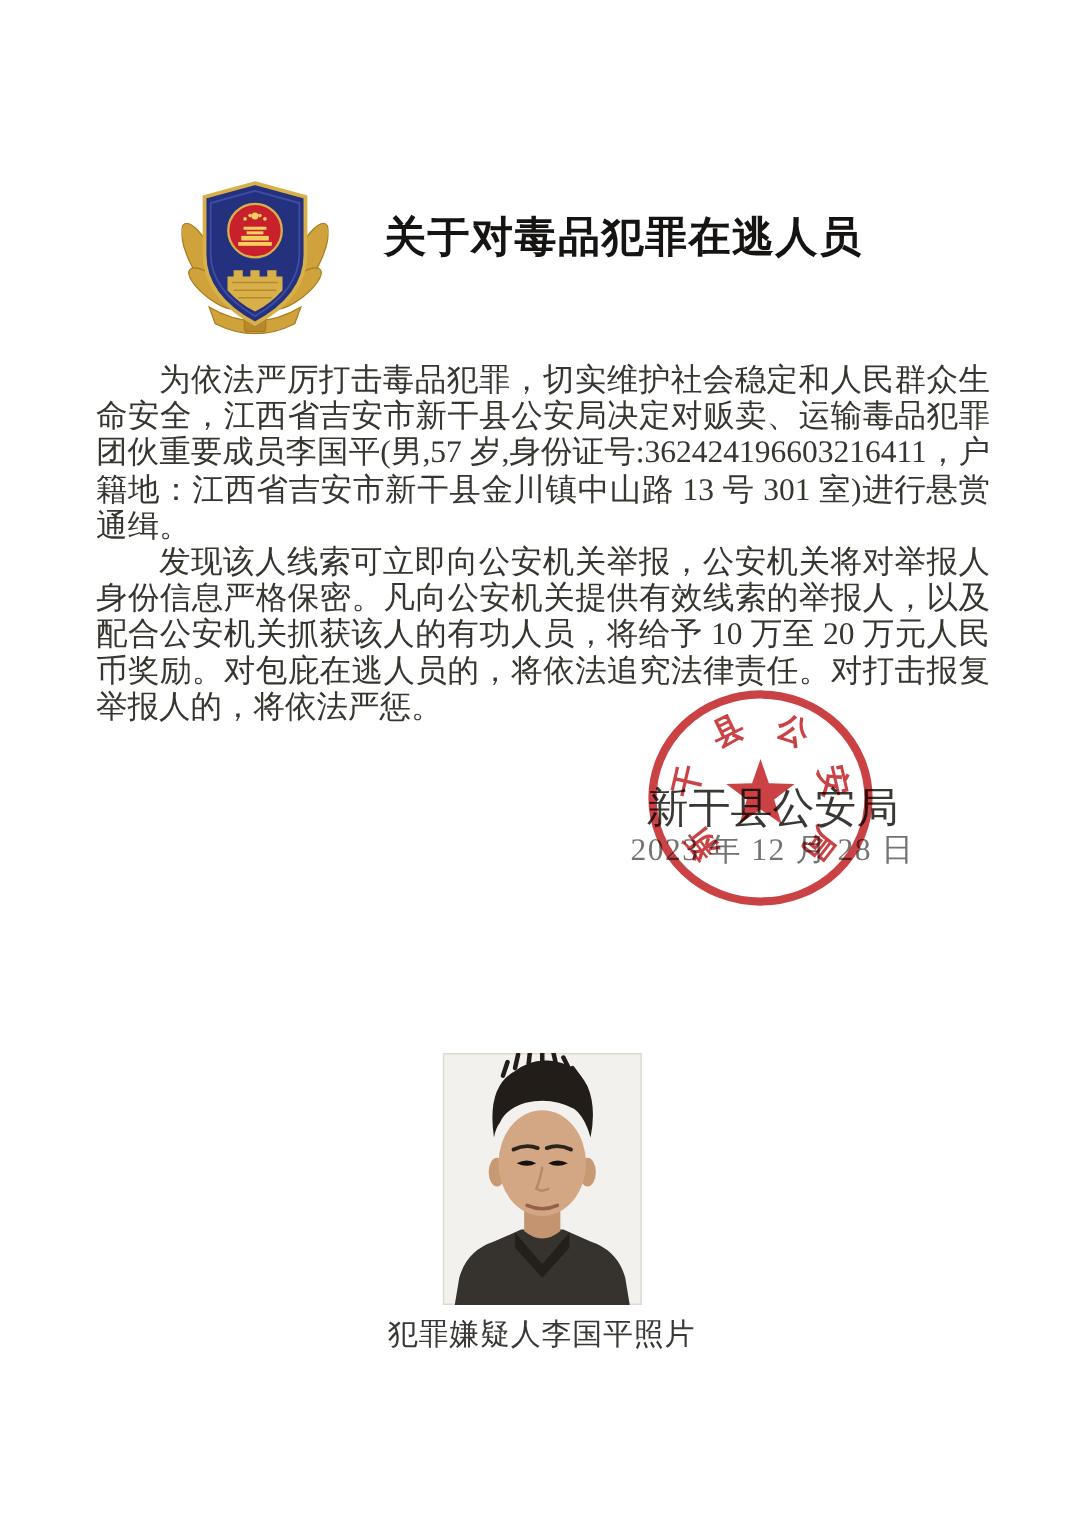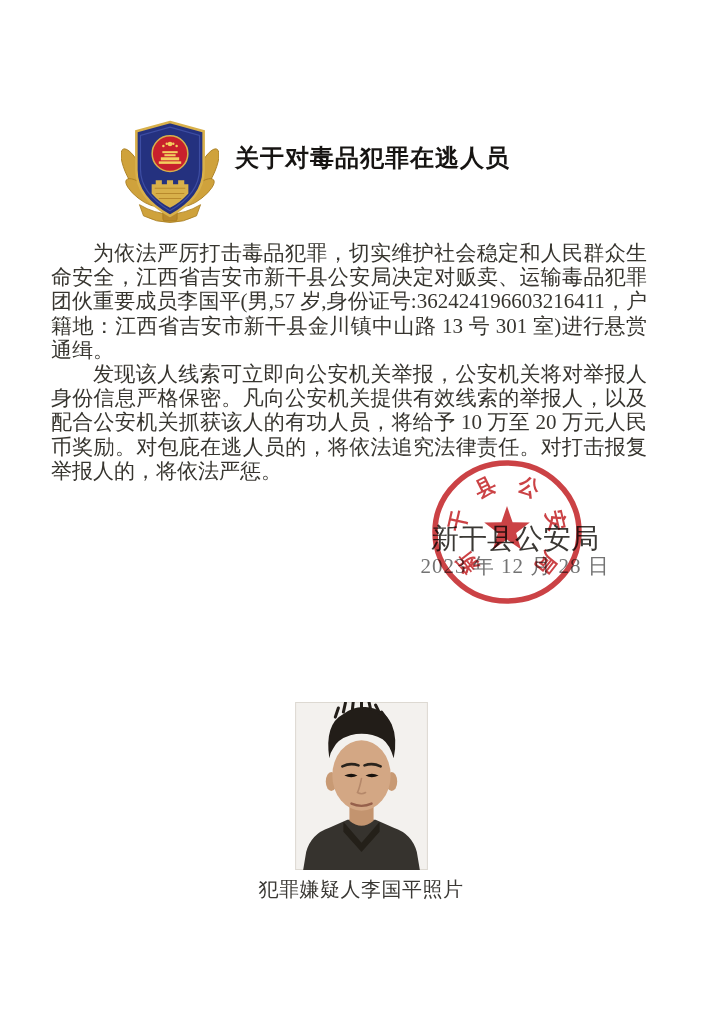--- a/index.html
+++ b/index.html
@@ -7,25 +7,25 @@
     position:relative;
     width:724px;height:1024px;
     background:#ffffff;
     font-family:"Liberation Serif","DejaVu Serif",serif;
     color:#333231;
     overflow:hidden;
   }
   .emblem{position:absolute;left:121px;top:117px;width:98px;height:106px;}
   .title-block{
     position:absolute;left:235px;top:138px;width:340px;
-    text-align:left;color:#161412;font-weight:bold;
-    font-size:24px;line-height:41px;letter-spacing:1px;
+    text-align:right;color:#161412;font-weight:bold;
+    font-size:28px;line-height:41px;letter-spacing:1px;
   }
   .body-text{
-    position:absolute;left:51px;top:241px;width:596px;
+    position:absolute;left:64px;top:241px;width:596px;
     font-size:21px;line-height:24.2px;text-align:justify;
     color:#37352f;
   }
   .body-text p{margin:0;text-indent:2em;}
   .sign-agency{
     position:absolute;left:398px;top:520px;width:234px;
     text-align:center;font-size:28px;color:#3a3834;z-index:2;
   }
   .sign-date{
     position:absolute;left:388px;top:552px;width:254px;

